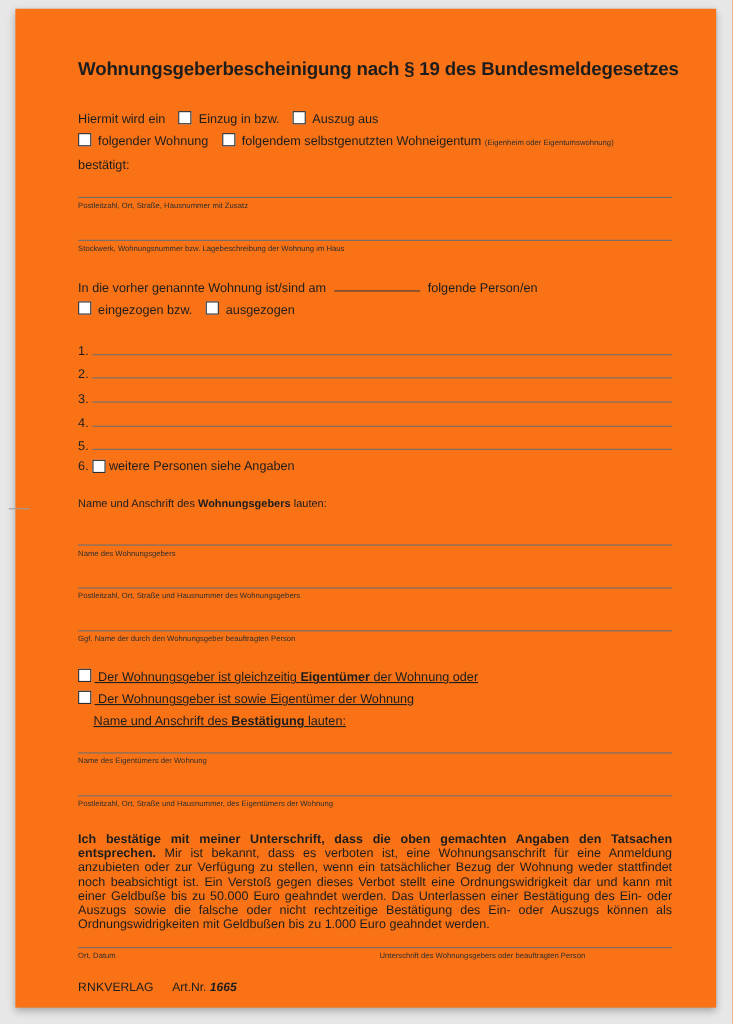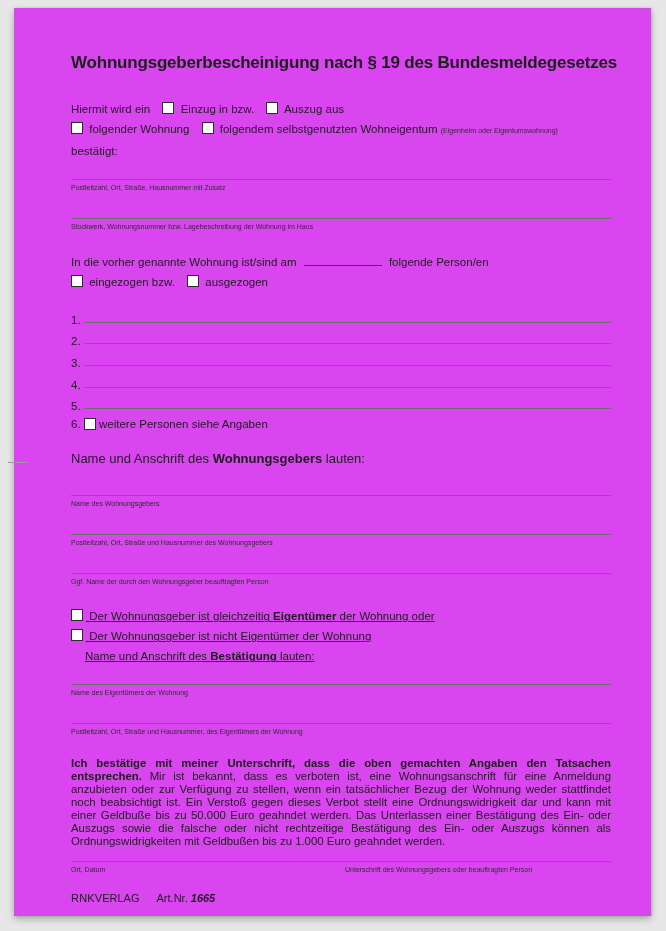--- a/index.html
+++ b/index.html
@@ -7,21 +7,21 @@
     width:666px; height:931px;
     background:#e7e7e7;
     position:relative;
     font-family:"Liberation Sans", sans-serif;
     color:#1d1d1d;
     overflow:hidden;
   }
   .page {
     position:absolute; left:14px; top:8px;
     width:637px; height:908px;
-    background:#d946ef;
+    background:#f97316;
     box-shadow:0 3px 7px rgba(0,0,0,0.28), 1px 0 2px rgba(0,0,0,0.12);
     box-sizing:border-box;
     padding:45px 40px 4px 57px;
   }
   .fold-mark {
     position:absolute; left:8px; top:462px;
     width:19px; height:1px; background:#9c9c9c; z-index:3;
   }
   .title {
     font-size:17px; font-weight:bold; text-align:center;
@@ -45,21 +45,21 @@
     border-bottom:1px solid #3a3a3a; vertical-align:baseline; margin:0 4px;
   }
   .person-list { margin-top:12px; }
   .person-row {
     display:flex; align-items:flex-end;
     height:21.7px; font-size:11.5px;
   }
   .person-num { width:13px; flex:none; }
   .person-line { flex:1; border-bottom:1px solid #6e6e6e; margin-bottom:3px; }
   .person-row6 { margin-top:2px; display:flex; align-items:center; font-size:11.5px; height:20px; }
-  .sec-heading { margin-top:15px; font-size:13px; line-height:20px; }
+  .sec-heading { margin-top:15px; font-size:10px; line-height:20px; }
   .cbx-section { margin-top:20px;text-decoration:underline; }
   .indent { margin-left:14px; }
   .declaration {
     margin-top:21px;
     font-size:11.4px; line-height:13px;
     text-align:justify;
   }
   .signature { position:absolute; left:57px; right:40px; top:853px; }
   .sig-line { border-top:1px solid #6e6e6e; height:1px; }
   .sig-labels { position:relative; font-size:7px; color:#2e2e2e; padding-top:3px; }
@@ -165,21 +165,21 @@
 
   <div class="cbx-section">
     <div class="body-line">
       <span class="checkbox"></span>
       <span>Der Wohnungsgeber ist gleichzeitig</span>
       <b class="inlinebold">Eigentümer</b>
       <span>der Wohnung oder</span>
     </div>
     <div class="body-line">
       <span class="checkbox"></span>
-      <span>Der Wohnungsgeber ist nicht Eigentümer der Wohnung</span>
+      <span>Der Wohnungsgeber ist sowie Eigentümer der Wohnung</span>
     </div>
     <div class="body-line indent">
       <span>Name und Anschrift des</span>
       <b class="inlinebold">Bestätigung</b>
       <span>lauten:</span>
     </div>
   </div>
 
   <div class="field-block mt-first">
     <div class="fline"></div>

